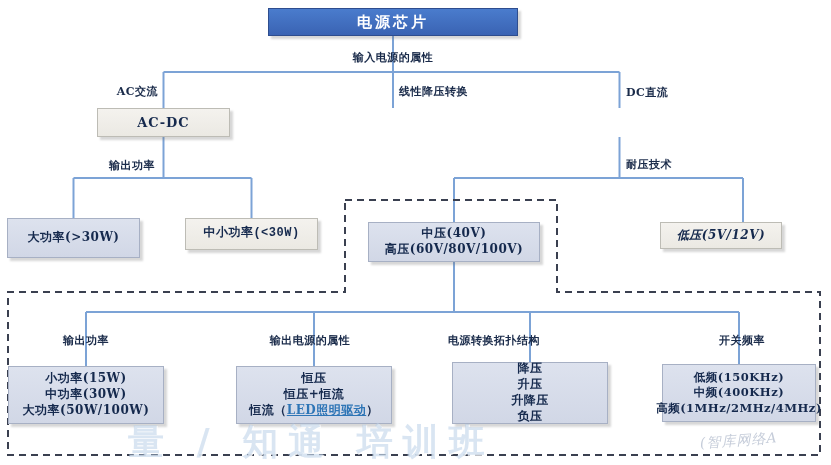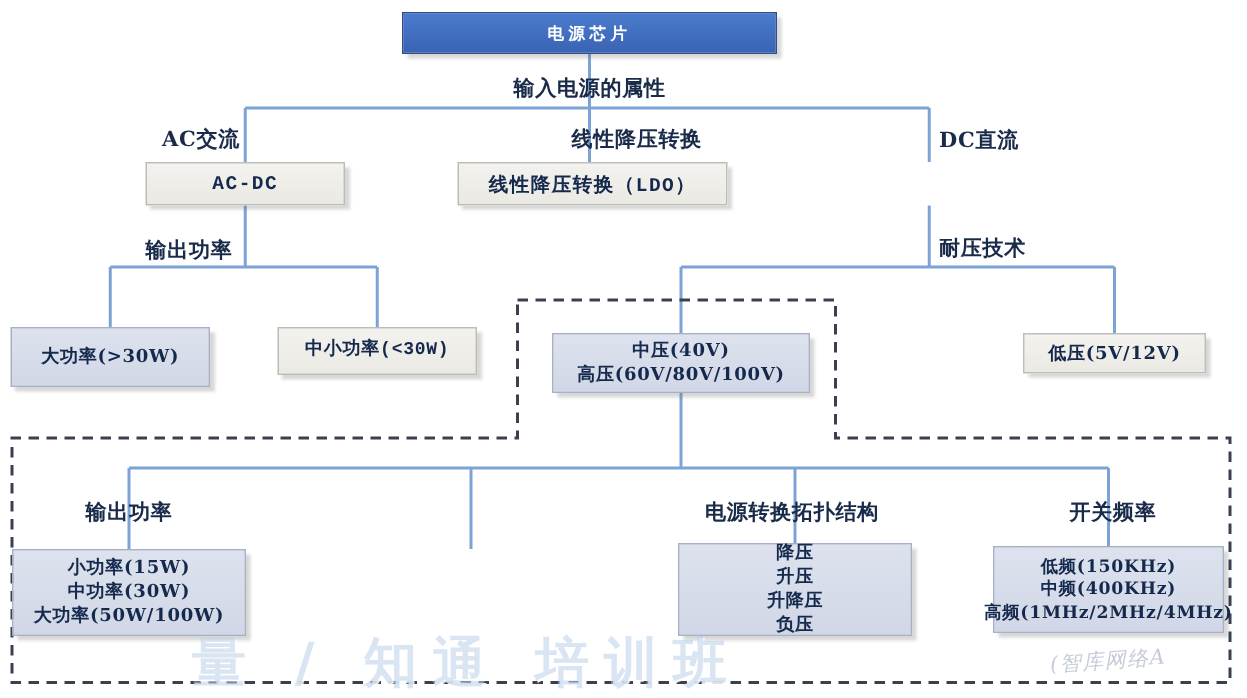--- a/index.html
+++ b/index.html
@@ -11,27 +11,27 @@
   .node{
     position:absolute;z-index:2;box-sizing:border-box;
     display:flex;flex-direction:column;align-items:center;justify-content:center;
     font-weight:bold;color:#15294d;text-align:center;
     box-shadow:3px 3px 2px rgba(110,110,110,0.28);
   }
   .node.blue{background:linear-gradient(#dde2ee,#d1d7e6);border:1px solid #a7b0c4;}
   .node.beige{background:linear-gradient(#f4f2ee,#ebe9e3);border:1px solid #bdbcb5;}
   .node.root{
     background:linear-gradient(#4a7ccd,#3a63b3);border:1px solid #2e4d8e;color:#ffffff;
-    font-size:11px;letter-spacing:3px;
+    font-size:15px;letter-spacing:3px;
   }
-  .node.single{font-size:13px;letter-spacing:1px;font-family:Liberation Mono, monospace;}
+  .node.single{font-size:13px;letter-spacing:1px;}
   .node.multi{font-size:12px;line-height:1.32;letter-spacing:0.5px;}
   .node-line{white-space:nowrap;}
   .label{
-    position:absolute;z-index:2;font-size:14px;font-weight:bold;color:#1a2b4a;
+    position:absolute;z-index:2;font-size:11px;font-weight:bold;color:#1a2b4a;
     white-space:nowrap;letter-spacing:0.5px;
   }
   .led-link{color:#2e75b6;text-decoration:underline;cursor:pointer;}
   .wm-bottom{
     position:absolute;left:128px;top:418px;z-index:5;font-size:36px;font-weight:bold;
     color:rgba(186,208,232,0.55);letter-spacing:10px;white-space:nowrap;
     text-shadow:1px 1px 0 rgba(255,255,255,0.85);
   }
   .wm-corner{
     position:absolute;left:700px;top:432px;z-index:5;font-size:14px;font-style:italic;
@@ -69,40 +69,47 @@
 
   <div class="node root" style="left:268px;top:8px;width:250px;height:28px;">电源芯片</div>
 
   <div class="label" style="left:313px;top:50px;width:160px;text-align:center;">输入电源的属性</div>
   <div class="label" style="left:108px;top:84px;width:50px;text-align:right;">AC交流</div>
   <div class="label" style="left:346px;top:84px;width:122px;text-align:right;">线性降压转换</div>
   <div class="label" style="left:626px;top:85px;">DC直流</div>
   <div class="label" style="left:95px;top:158px;width:60px;text-align:right;">输出功率</div>
   <div class="label" style="left:626px;top:157px;">耐压技术</div>
   <div class="label" style="left:36px;top:333px;width:100px;text-align:center;">输出功率</div>
-  <div class="label" style="left:448px;top:333px;width:160px;text-align:center;">电源转换拓扑结构</div>
+  <div class="label" style="left:240px;top:333px;width:140px;text-align:center;">输出电源的属性</div>
+  <div class="label" style="left:448px;top:333px;width:160px;">电源转换拓扑结构</div>
   <div class="label" style="left:692px;top:333px;width:100px;text-align:center;">开关频率</div>
 
   <div class="node beige single" style="left:97px;top:108px;width:133px;height:29px;">AC-DC</div>
-  <div class="node beige single" style="left:305px;top:108px;width:180px;height:29px;">线性降压转换（LDO）</div>
 
   <div class="node blue multi" style="left:7px;top:218px;width:133px;height:40px;">大功率(&gt;30W)</div>
   <div class="node beige multi" style="left:185px;top:218px;width:133px;height:32px;font-family:Liberation Mono, monospace;">中小功率(&lt;30W)</div>
   <div class="node blue multi" style="left:368px;top:222px;width:172px;height:40px;">
     <div class="node-line">中压(40V)</div>
     <div class="node-line">高压(60V/80V/100V)</div>
   </div>
-  <div class="node beige multi" style="left:682px;top:222px;width:122px;height:27px;">低压(5V/12V)</div>
+  <div class="node beige multi" style="left:660px;top:222px;width:122px;height:27px;font-style:italic;">低压(5V/12V)</div>
 
   <div class="node blue multi" style="left:8px;top:366px;width:156px;height:58px;">
     <div class="node-line">小功率(15W)</div>
     <div class="node-line">中功率(30W)</div>
     <div class="node-line">大功率(50W/100W)</div>
   </div>
 
+  <div class="node blue multi" style="left:236px;top:366px;width:156px;height:58px;">
+    <div class="node-line">恒压</div>
+    <div class="node-line">恒压+恒流</div>
+    <div class="node-line">
+      <span>恒流（</span><a class="led-link" href="#">LED照明驱动</a><span>）</span>
+    </div>
+  </div>
 
   <div class="node blue multi" style="left:452px;top:362px;width:156px;height:62px;">
     <div class="node-line">降压</div>
     <div class="node-line">升压</div>
     <div class="node-line">升降压</div>
     <div class="node-line">负压</div>
   </div>
 
   <div class="node blue multi" style="left:662px;top:364px;width:154px;height:58px;font-size:11.5px;">
     <div class="node-line">低频(150KHz)</div>

